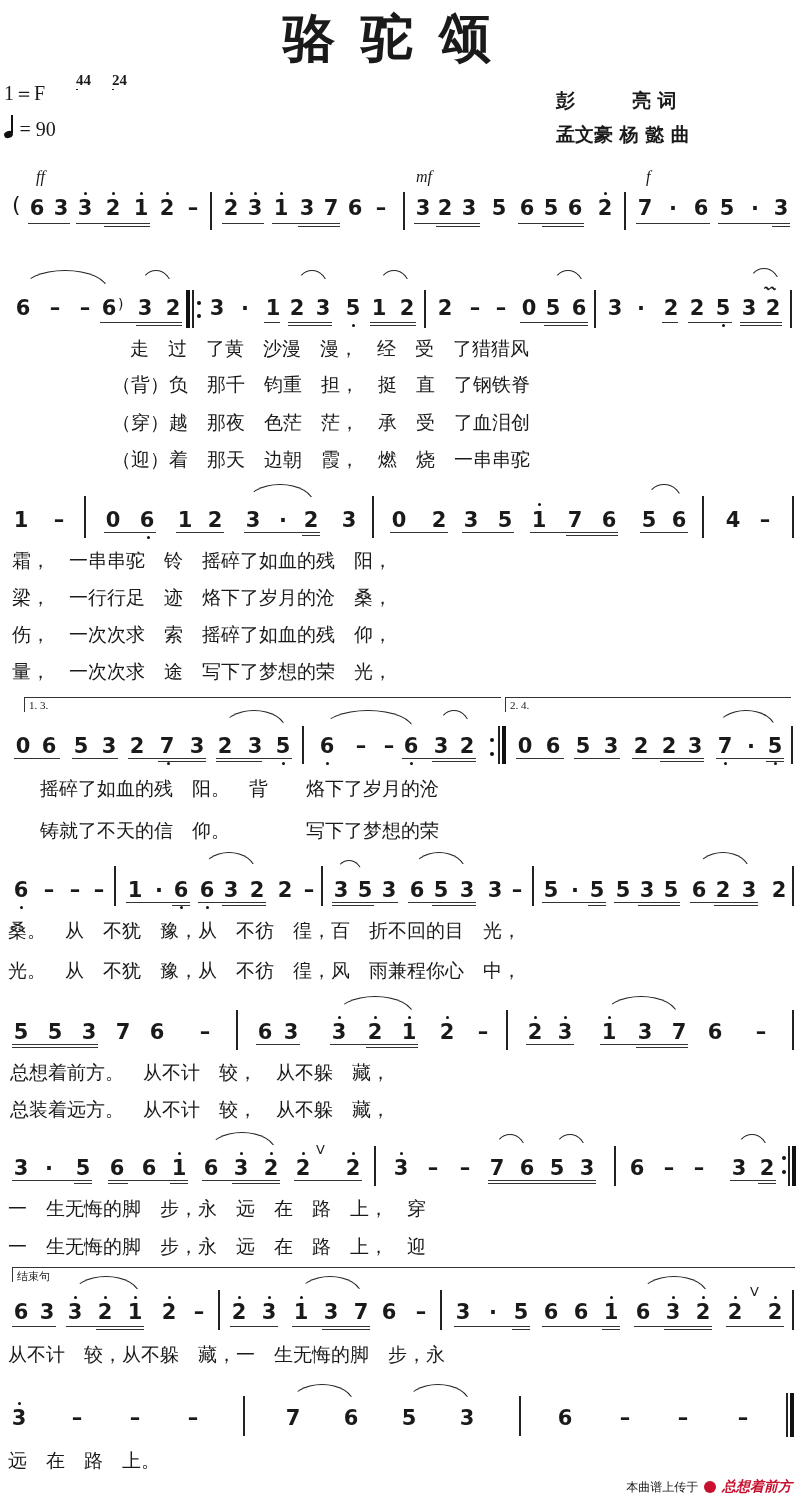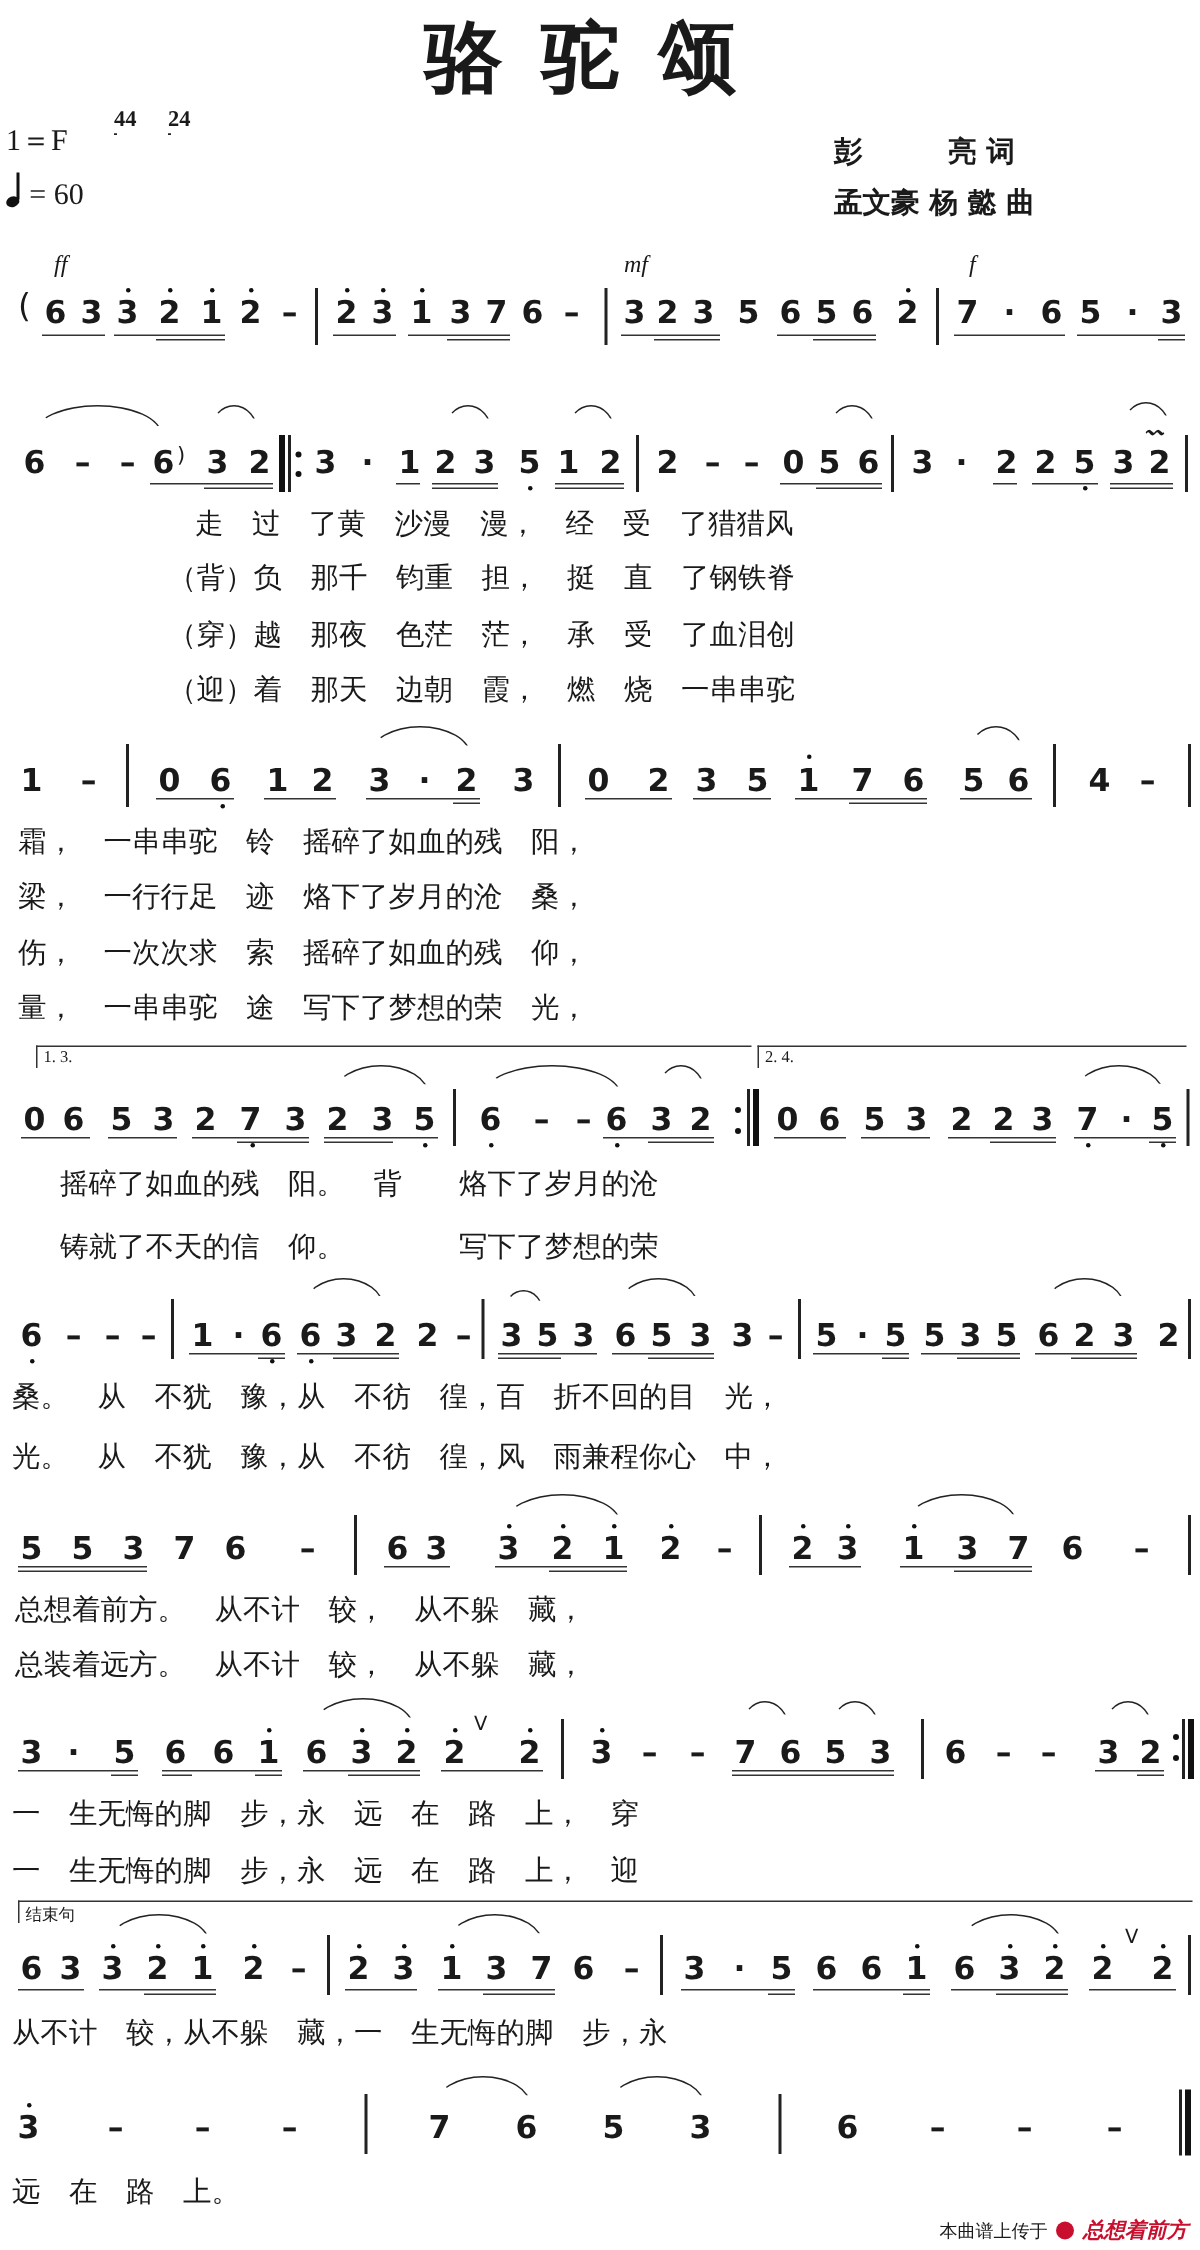--- a/index.html
+++ b/index.html
@@ -34,21 +34,21 @@
   .footer .logo{display:inline-block;width:12px;height:12px;border-radius:50%;background:#c8102e;margin:0 2px;position:relative;top:2px;}
 </style>
 </head>
 <body>
 
 <div class="title">骆驼颂</div>
 
 <div class="key">1＝F</div>
 <div class="tsig" style="left:76px"><span>4</span><span class="bar"></span><span>4</span></div>
 <div class="tsig" style="left:112px"><span>2</span><span class="bar"></span><span>4</span></div>
-<div class="tempo"><span class="nh"></span><span class="stem"></span> <span>= 60</span></div>
+<div class="tempo"><span class="nh"></span><span class="stem"></span> <span>= 90</span></div>
 <div class="credit" style="left:556px;top:88px;">彭　　　亮  词</div>
 <div class="credit" style="left:556px;top:122px;">孟文豪  杨  懿  曲</div>
 
 <div class="dyn" style="left:36px;top:168px;">ff</div>
 <div class="dyn" style="left:416px;top:168px;">mf</div>
 <div class="dyn" style="left:646px;top:168px;">f</div>
 <div class="system" style="top:0;">
   <span class="paren" style="left:12px;top:192px;">(</span>
   <span class="note" style="left:28px;top:196px">6</span>
     <span class="note" style="left:52px;top:196px">3</span>
@@ -203,21 +203,21 @@
   <div class="ul" style="left:530px;top:532px;width:88px"></div>
     <div class="ul" style="left:566px;top:535px;width:52px"></div>
   <div class="ul" style="left:640px;top:532px;width:48px"></div>
   <div class="bar" style="left:702px;top:496px;height:42px"></div>
   <span class="note" style="left:724px;top:508px">4</span>
     <span class="note" style="left:756px;top:508px">–</span>
   <div class="bar" style="left:792px;top:496px;height:42px"></div>
   <div class="lyric" style="left:12px;top:548px">霜，　一串串驼　铃　摇碎了如血的残　阳，</div>
   <div class="lyric" style="left:12px;top:585px">梁，　一行行足　迹　烙下了岁月的沧　桑，</div>
   <div class="lyric" style="left:12px;top:622px">伤，　一次次求　索　摇碎了如血的残　仰，</div>
-  <div class="lyric" style="left:12px;top:659px">量，　一串串驼　途　写下了梦想的荣　光，</div>
+  <div class="lyric" style="left:12px;top:659px">量，　一次次求　途　写下了梦想的荣　光，</div>
 </div>
 
 <div class="volta" style="left:24px;top:697px;width:476px">
     <span>1. 3.</span>
   </div>
 <div class="volta" style="left:505px;top:697px;width:285px">
     <span>2. 4.</span>
   </div>
 <div class="system">
   <span class="note" style="left:14px;top:734px">0</span>

